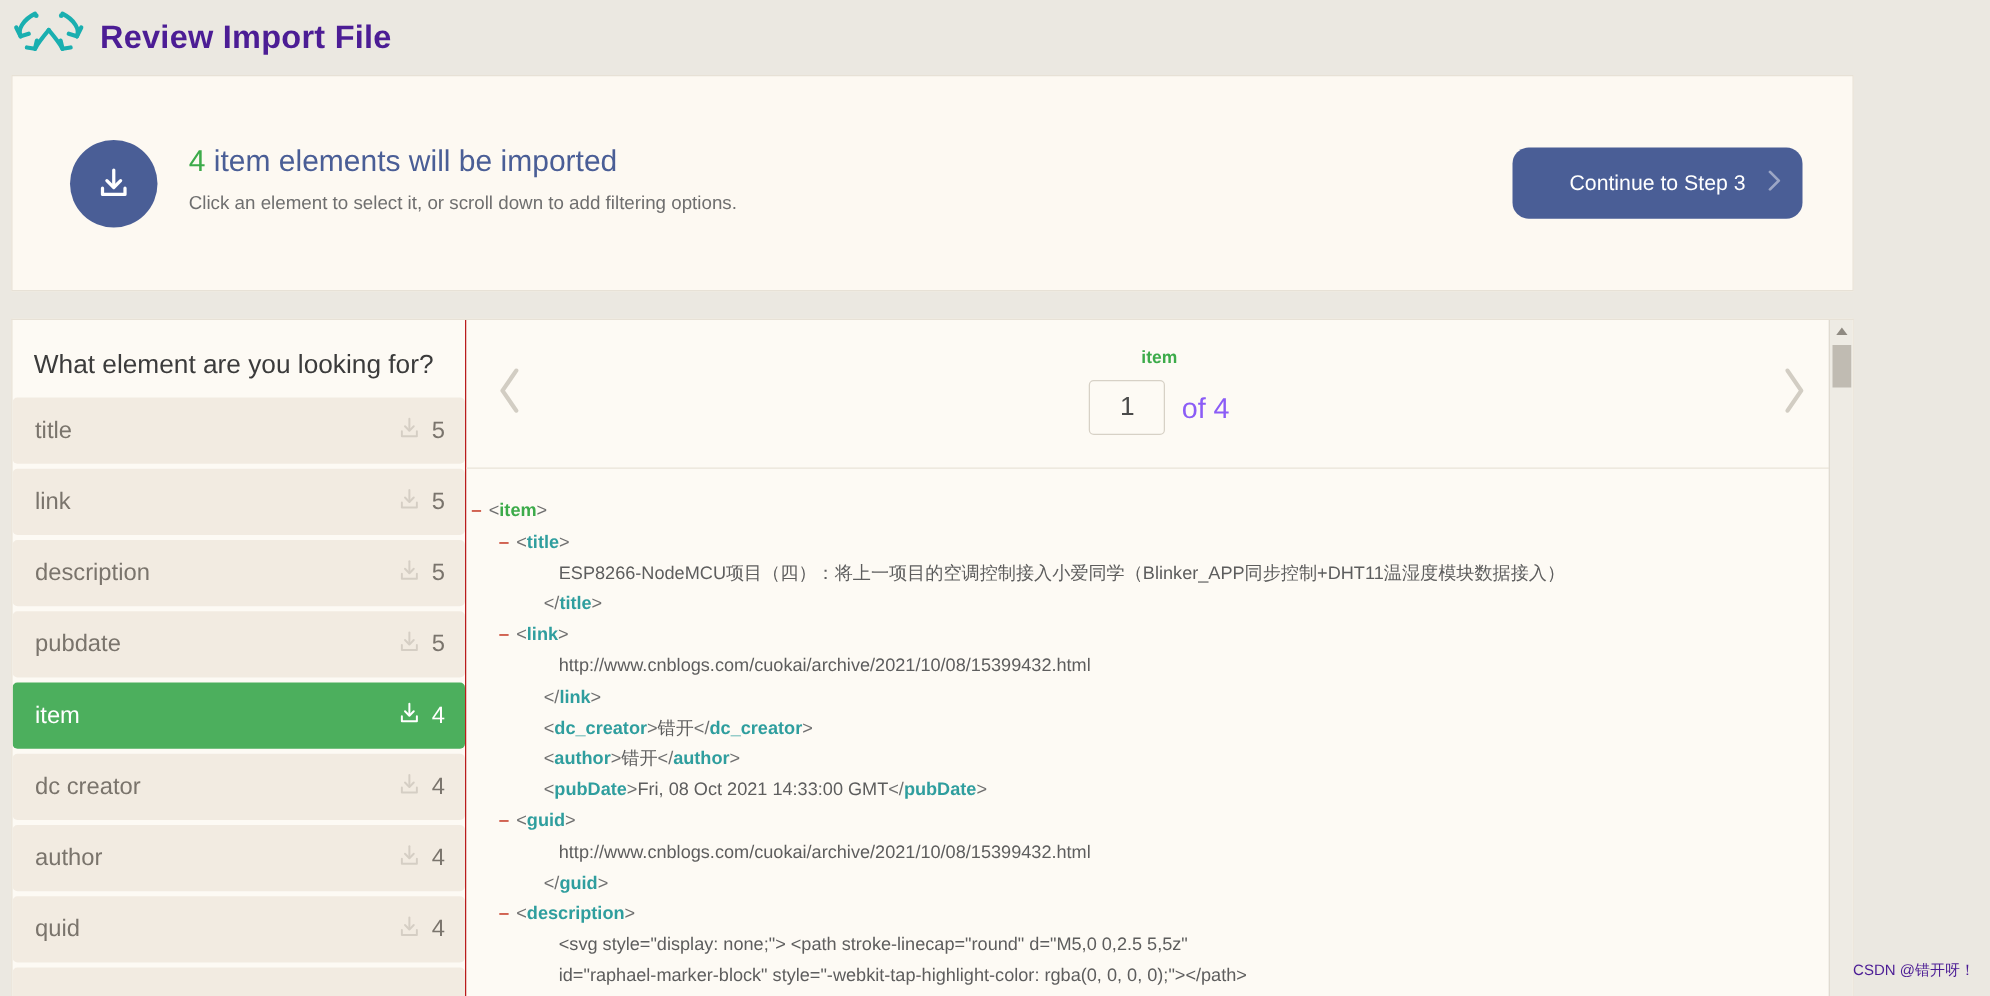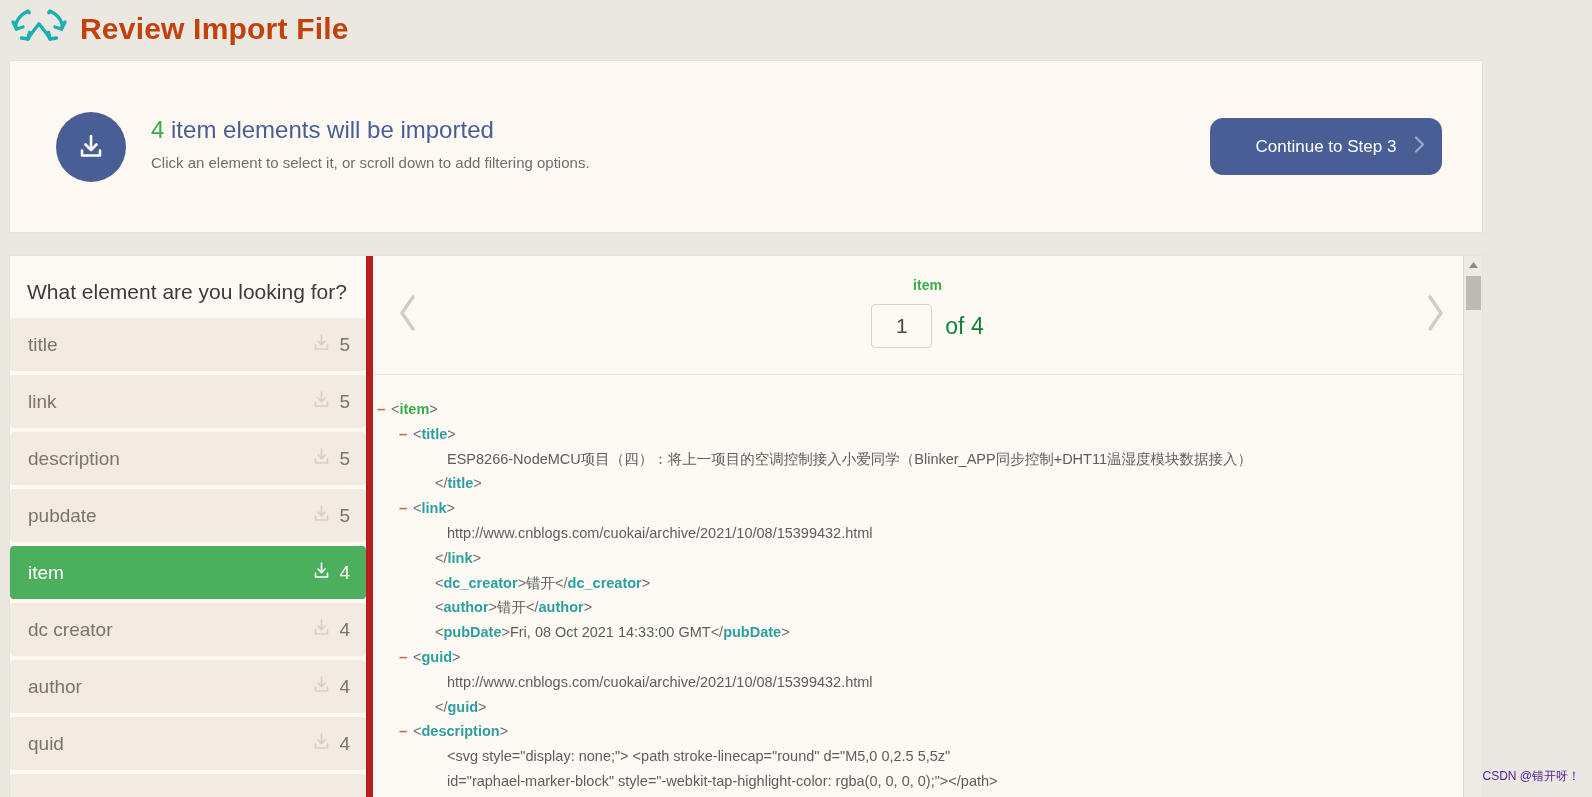--- a/index.html
+++ b/index.html
@@ -18,23 +18,23 @@
 
   
   .titlebar {
     position: absolute; left: 0; top: 0;
     width: 1592px; height: 58px;
     display: flex; align-items: center;
     padding-left: 8px;
   }
   .logo { width: 62px; height: 44px; flex: 0 0 auto; }
   .page-title {
-    font-size: 30px;
+    font-size: 26px;
     font-weight: bold;
-    color: #c2410c;
+    color: #4c1d95;
     letter-spacing: .2px;
     margin-left: 10px;
     white-space: nowrap;
   }
 
   
   .notice {
     position: absolute; left: 9px; top: 60px;
     width: 1474px; height: 173px;
     background: #fdf9f2;
@@ -83,21 +83,21 @@
     background: #fdfaf4;
     border: 1px solid #e7e1d6;
     border-bottom: none;
     display: flex;
     overflow: hidden;
   }
 
   
   .sidebar {
     width: 363px; flex: 0 0 363px;
-    border-right: 7px solid #b91c1c;
+    border-right: 1px solid #b91c1c;
     padding: 0 0;
     overflow: hidden;
   }
   .sidebar-title {
     font-size: 21px; color: #3b3b3b;
     margin: 24px 0 14px 17px;
     white-space: nowrap;
   }
   .elem-row {
     position: relative;
@@ -144,21 +144,21 @@
   .pager-center { display: flex; align-items: center; margin-top: 22px; }
   .pagebox {
     width: 61px; height: 44px;
     background: #fdfaf4;
     border: 1px solid #d7d1c6;
     border-radius: 4px;
     font-size: 21px; color: #4a4a4a;
     text-align: center; line-height: 42px;
     font-family: "Liberation Sans", sans-serif;
   }
-  .of-label { font-size: 23px; color: #15803d; margin-left: 13px; }
+  .of-label { font-size: 23px; color: #8b5cf6; margin-left: 13px; }
   .arrow-btn {
     position: absolute; top: 50%; transform: translateY(-50%);
     cursor: pointer;
   }
   .arrow-left { left: 22px; }
   .arrow-right { right: 34px; }
 
   
   .xmlbody {
     flex: 1 1 auto;

